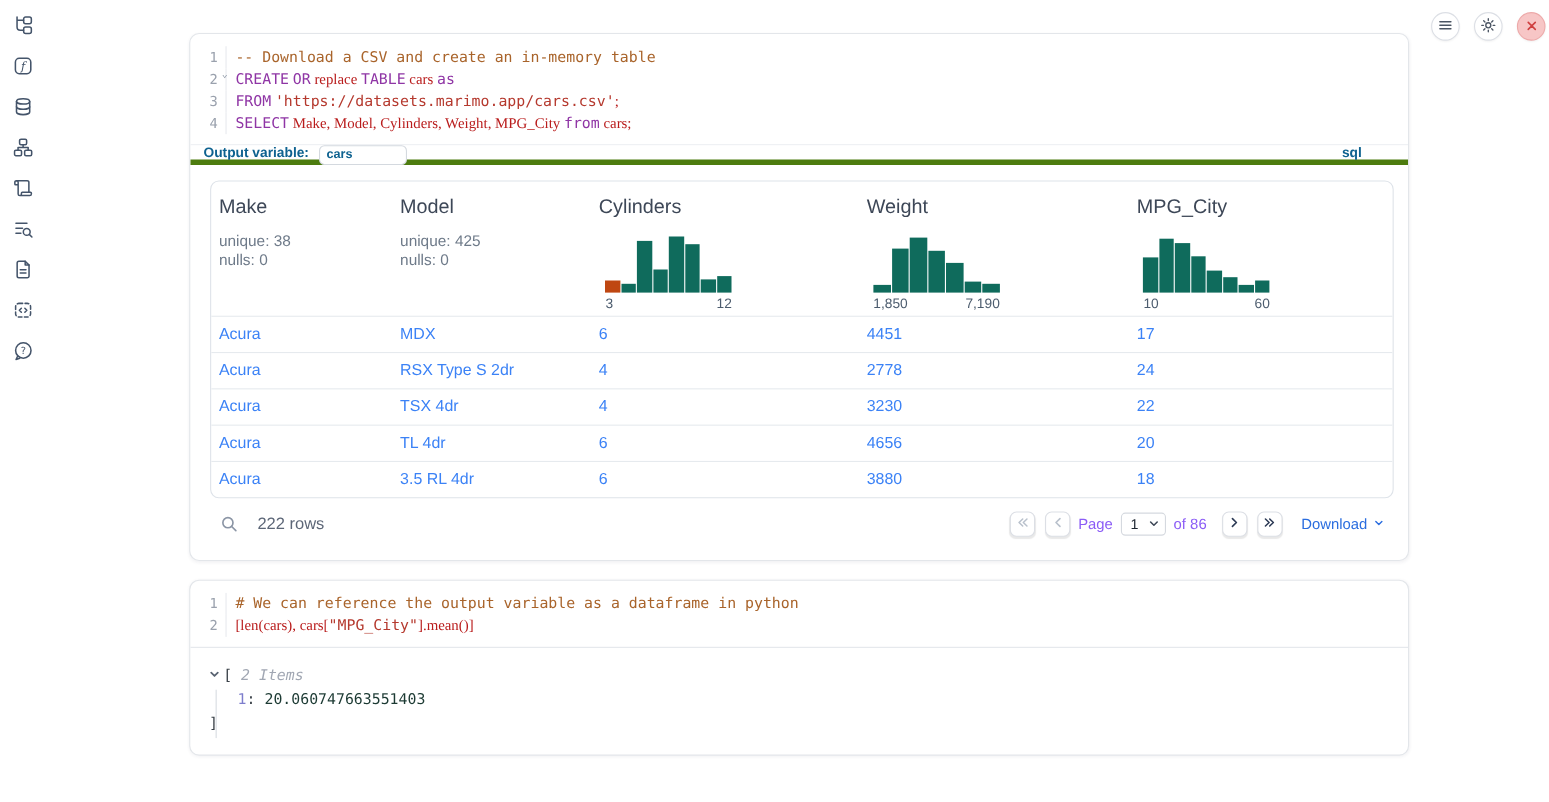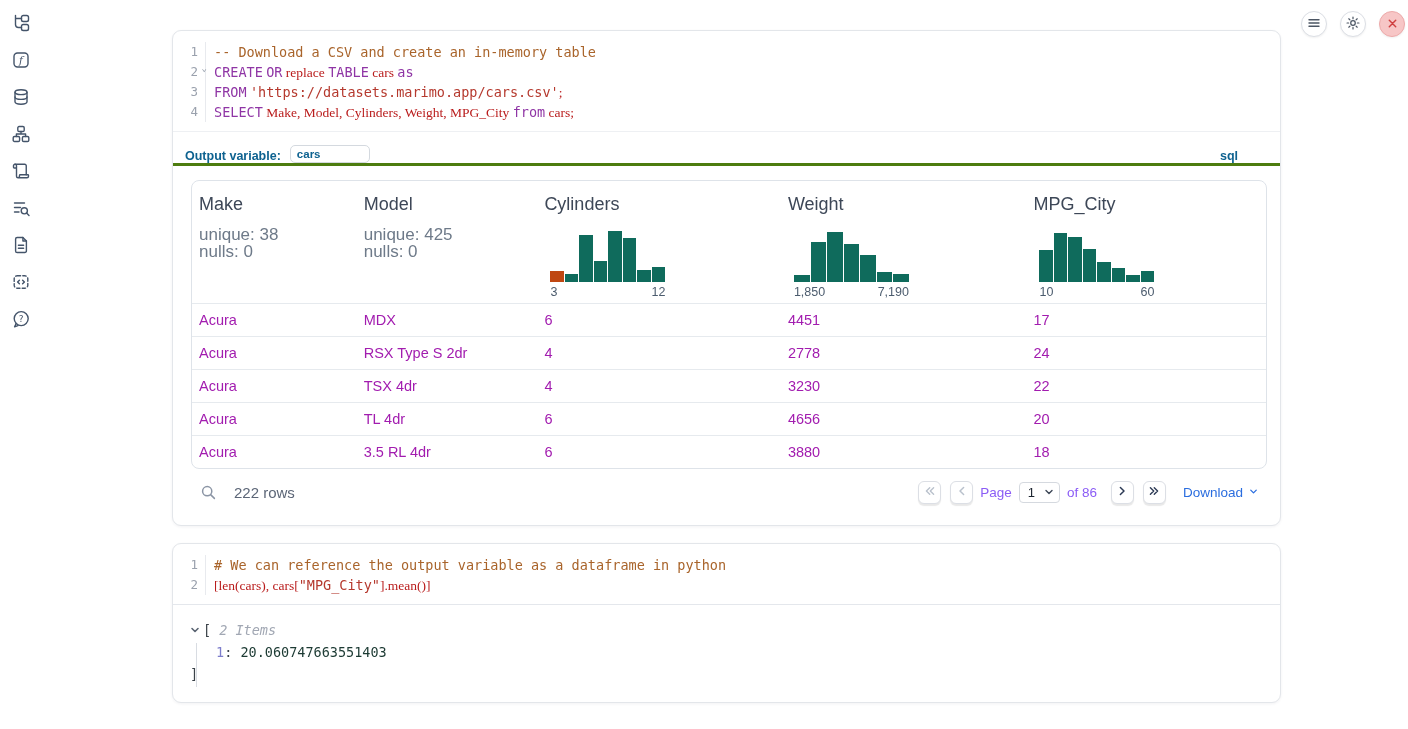--- a/index.html
+++ b/index.html
@@ -38,44 +38,44 @@
   .gutter { width:33px; flex:0 0 33px; text-align:right; padding-right:7px;
     color:#9aa1ad; border-right:1px solid #e8eaee; font-size:12.5px; position:relative; }
   .fold { position:absolute; right:-2px; top:2px; font-size:9px; color:#8a94a2; line-height:1; }
   .code-text { padding-left:8px; white-space:pre; color:#1c1e23; }
   .tok-keyword { color:var(--keyword-purple,#8f35a5); }
   .tok-comment { color:var(--comment-orange,#a9642b); }
   .tok-string  { color:var(--string-red,#b5392e); }
   .tok-plain   { color:#b91c1c;font-family:Liberation Serif, serif; }
 
   
-  .outvar-row { height:35px; display:flex; align-items:flex-end; padding:0 12px;
-    border-top:1px solid #eef0f3; border-bottom:3px solid #4d7c0f; }
+  .outvar-row { height:19px; display:flex; align-items:flex-start; padding:0 12px;
+    border-top:1px solid #eef0f3; border-bottom:5px solid #4d7c0f; }
   .outvar-label { color:var(--accent-blue,#0e6290); font-weight:bold; font-size:12.5px; }
   .outvar-input { margin-left:9px; width:80px; height:18px; border:1px solid #d4d9df;
     border-radius:5px; padding:0 6px; font-family:"Liberation Sans",sans-serif;
     font-weight:bold; font-size:11.5px; color:var(--accent-blue,#0e6290); outline:none; }
   .lang-badge { margin-left:auto; margin-right:30px; color:var(--accent-blue,#0e6290);
     font-weight:bold; font-size:12.5px; }
 
   
   .output-section { padding:14px 15px 17px 18px; }
   .data-table { width:1076px; border:1px solid #dee3e9; border-radius:8px; overflow:hidden; }
   .table-header { display:flex; height:122px; }
   .th { padding:13px 0 0 7px; }
   .th-title { font-size:18px; color:#3d4757; }
-  .th-stats { margin-top:12px; font-size:17px; color:#6e7a89; line-height:16.5px; }
+  .th-stats { margin-top:12px; font-size:14px; color:#6e7a89; line-height:16.5px; }
   .hist { margin-top:15px; margin-left:6px; width:115px; height:52px;
     display:flex; align-items:flex-end; gap:1px; }
   .hist-bar { flex:1; background:var(--hist-green,#0f6b5c); }
   .hist-bar.highlight { background:var(--hist-orange,#bf4712); }
   .hist-labels { margin-left:6px; width:115px; display:flex; justify-content:space-between;
     font-size:12.5px; color:#4c5c6e; margin-top:3px; }
   .tr { display:flex; height:33px; align-items:center; border-top:1px solid #e6eaee;
-    font-size:14.5px; color:#a21caf; }
+    font-size:14.5px; color:#3b82f6; }
   .td { padding-left:7px; overflow:hidden; white-space:nowrap; }
 
   
   .table-footer { margin-top:8px; height:31px; display:flex; align-items:center;
     width:1076px; padding:0 8px; }
   .search-btn { color:#8b95a5; width:18px; height:18px; }
   .search-btn svg { width:17px; height:17px; stroke-width:1.5; }
   .row-count { margin-left:17px; font-size:15px; color:#5c6677; }
   .pagination { margin-left:auto; display:flex; align-items:center; }
   .page-btn { width:23px; height:23px; border-radius:6px; border:1px solid #dcdfe5;

